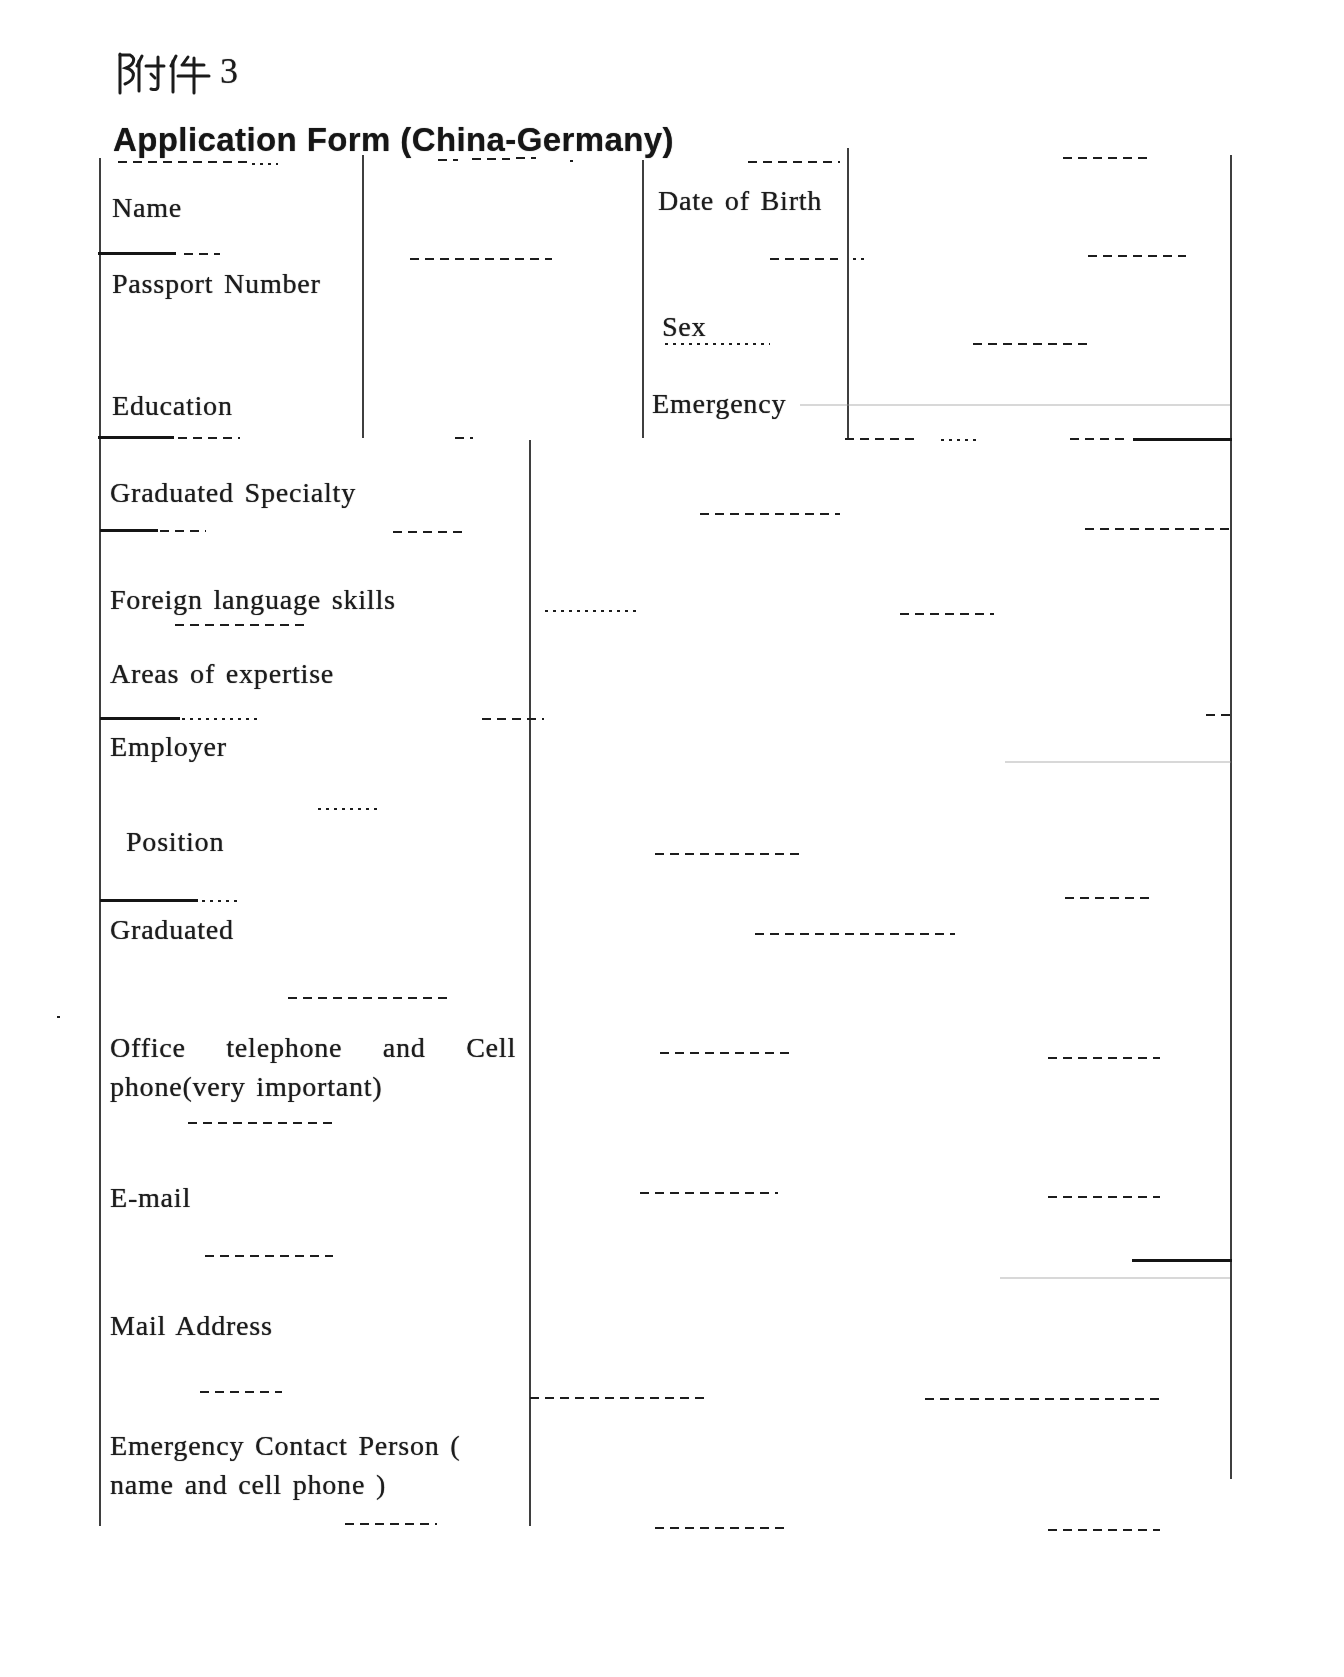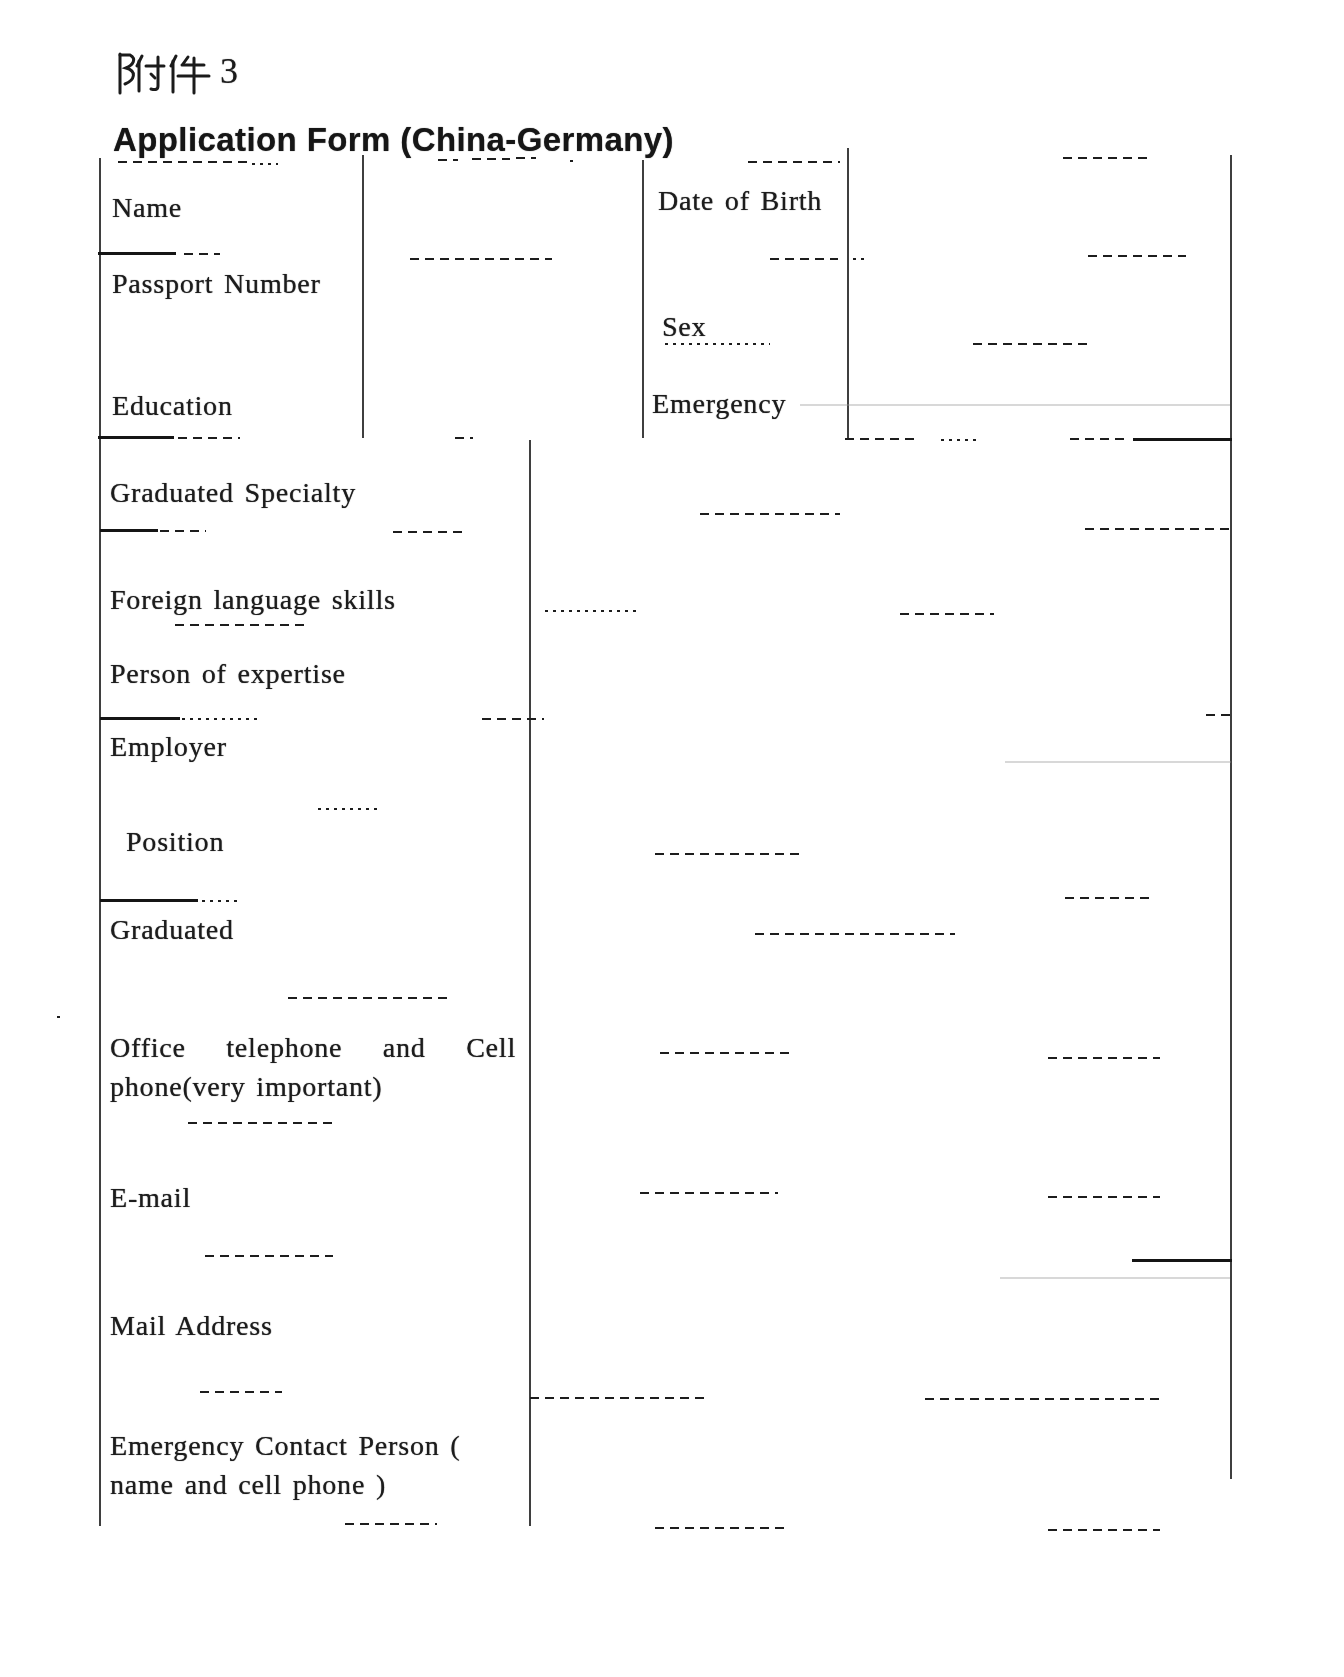--- a/index.html
+++ b/index.html
@@ -123,21 +123,21 @@
     <div class="val v-dob"></div>
     <div class="val v-passport"></div>
     <div class="val v-sex"></div>
     <div class="val v-education"></div>
     <div class="val v-specialty"></div>
   </div>
 
   <div>
     <div class="lbl l-gradu">Graduated Specialty</div>
     <div class="lbl l-foreign">Foreign language skills</div>
-    <div class="lbl l-areas">Person of expertise</div>
+    <div class="lbl l-areas">Areas of expertise</div>
     <div class="lbl l-employer">Employer</div>
     <div class="lbl l-position">Position</div>
     <div class="lbl l-industry">Graduated</div>
     <div class="lbl l-office wrap2 justify">Office telephone and Cell phone(very important)</div>
     <div class="lbl l-email">E-mail</div>
     <div class="lbl l-mail">Mail Address</div>
     <div class="lbl l-emergency wrap2">Emergency Contact Person ( name and cell phone )</div>
 
     <div class="val v-gradu"></div>
     <div class="val v-foreign"></div>

